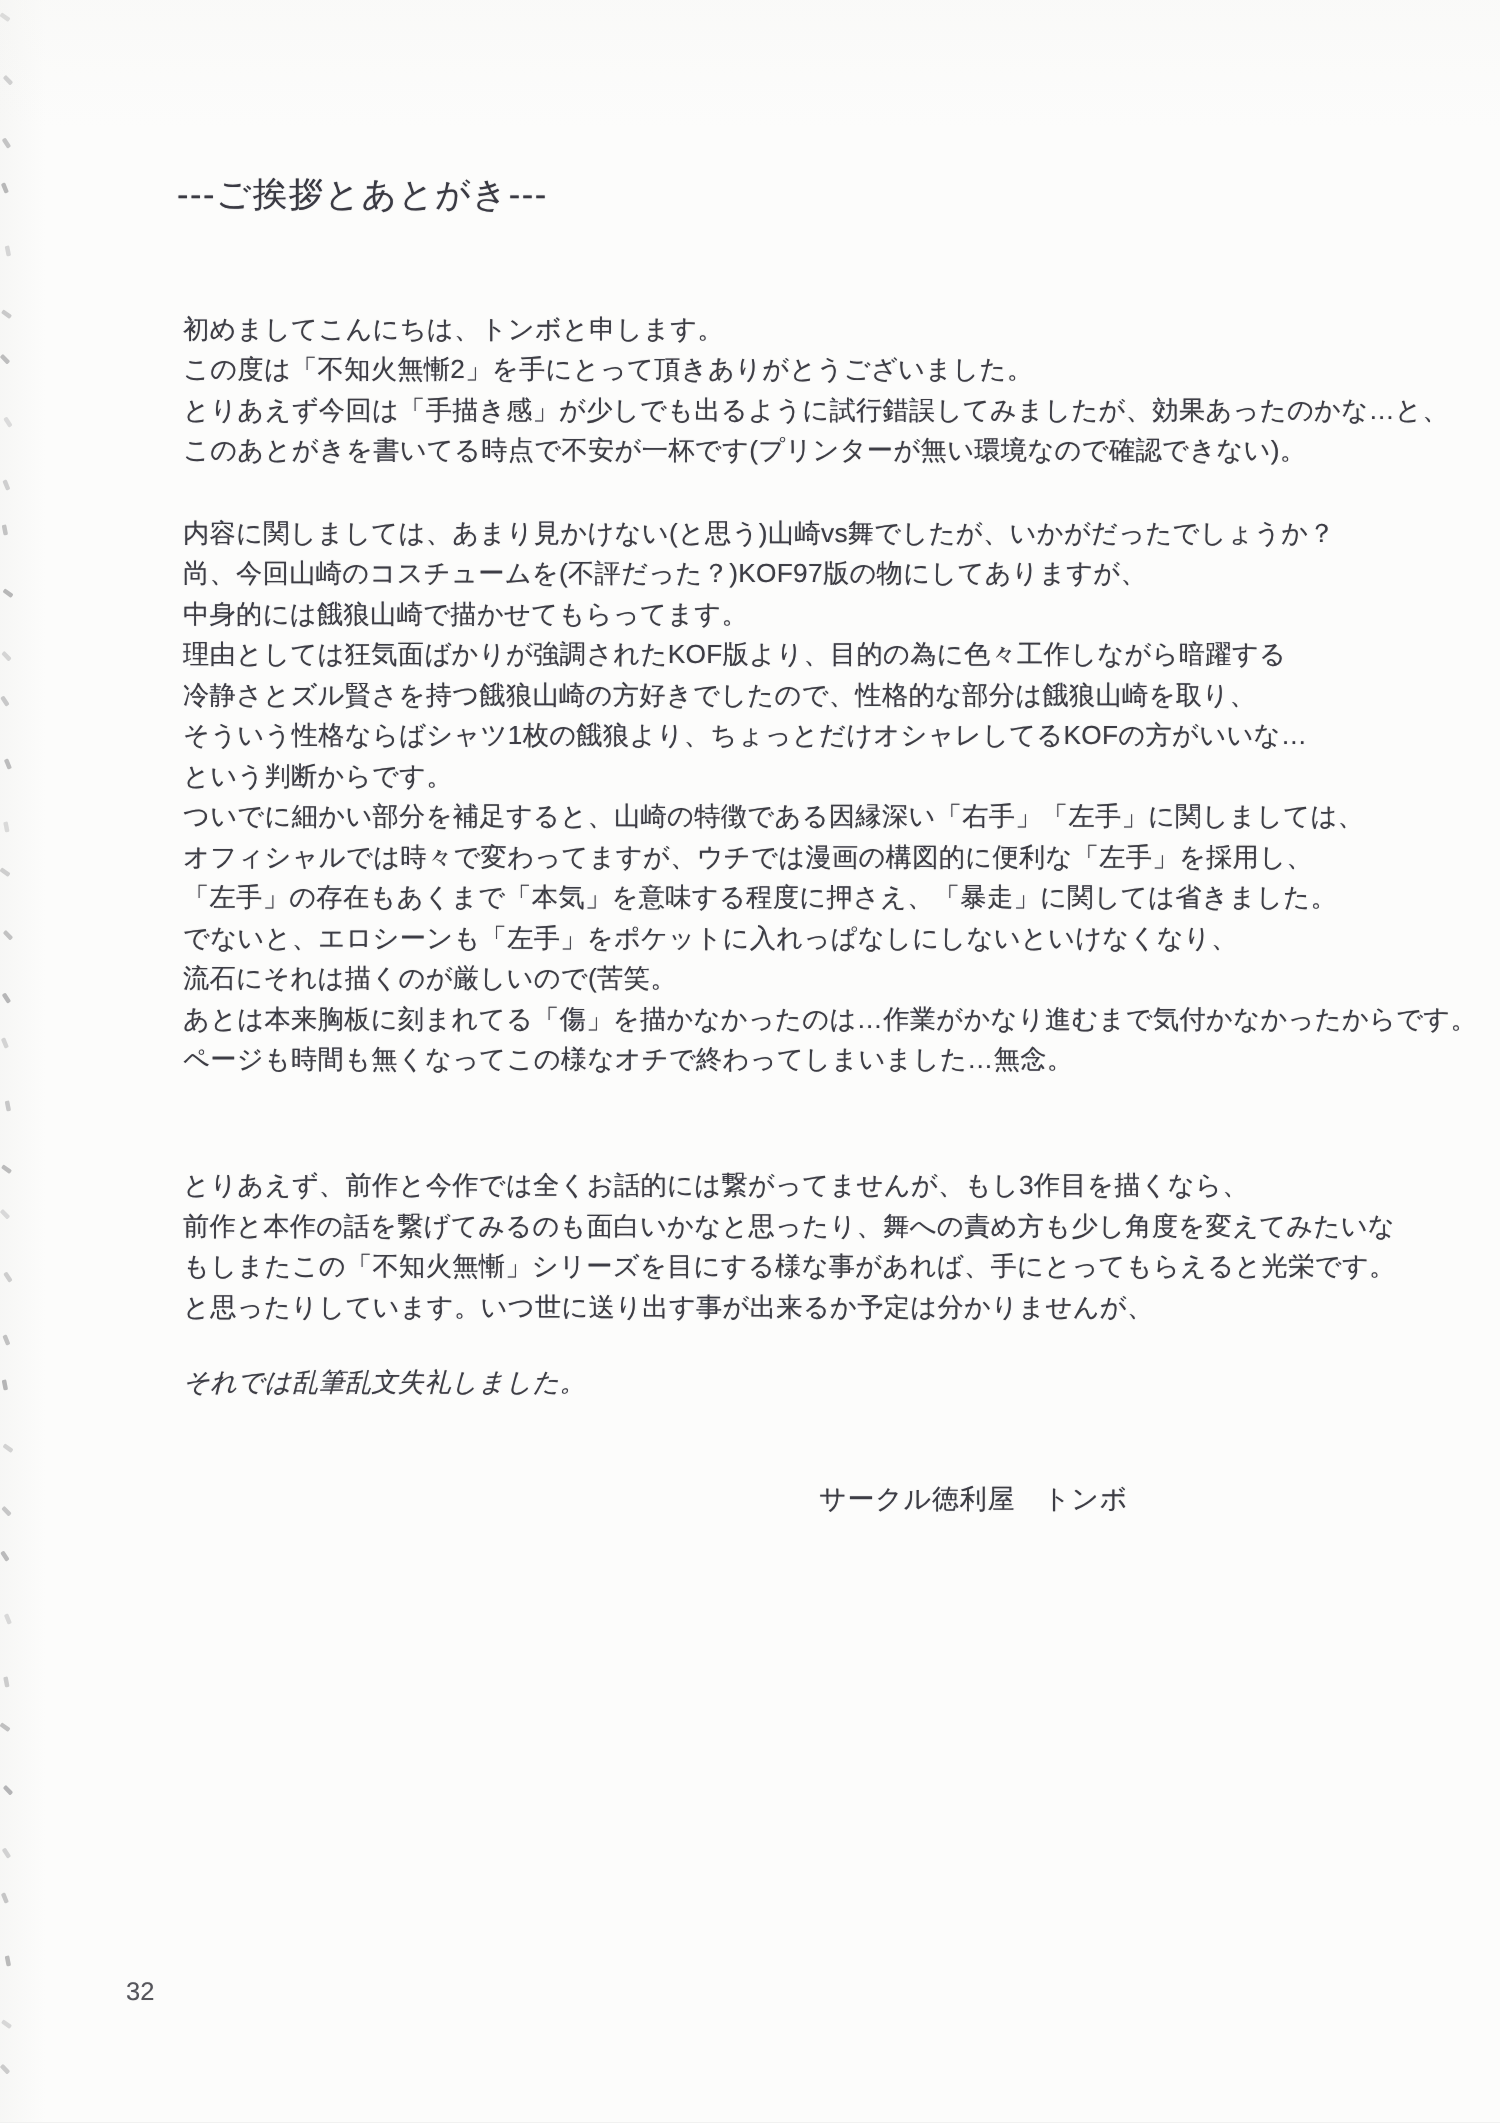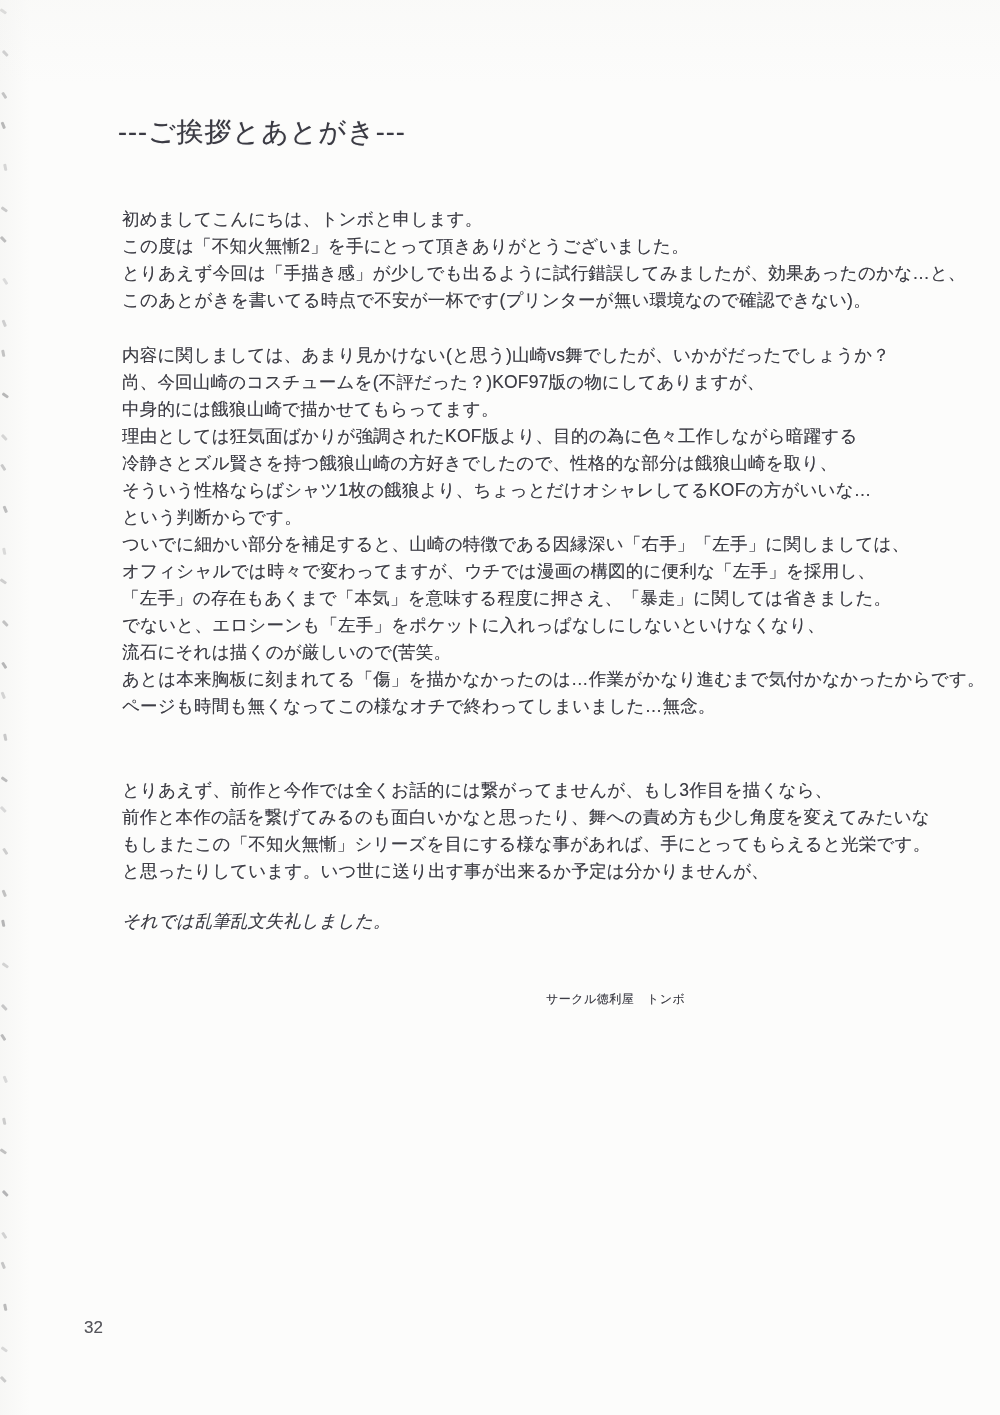--- a/index.html
+++ b/index.html
@@ -30,21 +30,21 @@
     position: absolute;
     width: 7px;
     height: 2.5px;
     background: #9b9b9d;
     border-radius: 1px;
   }
   .doc-title {
     position: absolute;
     left: 118px;
     top: 114px;
-    font-size: 27px;
+    font-size: 23px;
     letter-spacing: 1px;
     color: #3a3a43;
     text-shadow: 0 0 0.7px rgba(58,58,67,0.55);
     white-space: nowrap;
   }
   .para {
     position: absolute;
     left: 122px;
     font-size: 17.5px;
     line-height: 27px;
@@ -65,21 +65,21 @@
     line-height: 27px;
     letter-spacing: 0.2px;
     text-shadow: 0 0 0.6px rgba(61,61,69,0.5);
     white-space: nowrap;
     font-style: italic;
   }
   .signature {
     position: absolute;
     left: 546px;
     top: 986px;
-    font-size: 12px;
+    font-size: 18px;
     line-height: 27px;
     letter-spacing: 0.5px;
     text-shadow: 0 0 0.6px rgba(61,61,69,0.5);
     white-space: nowrap;
   }
   .page-number {
     position: absolute;
     left: 84px;
     top: 1318px;
     font-size: 17px;

